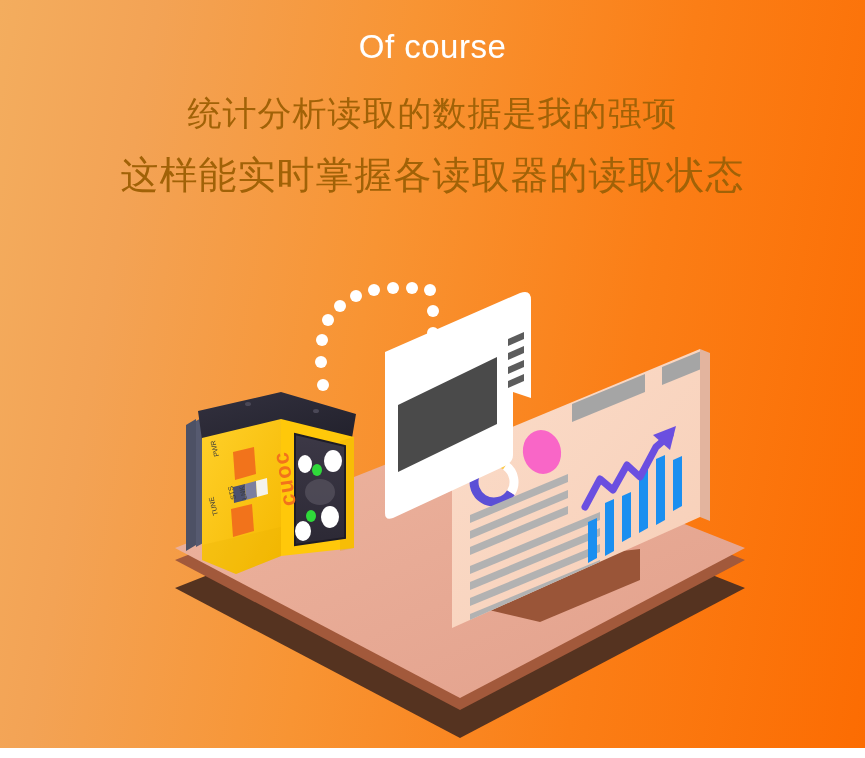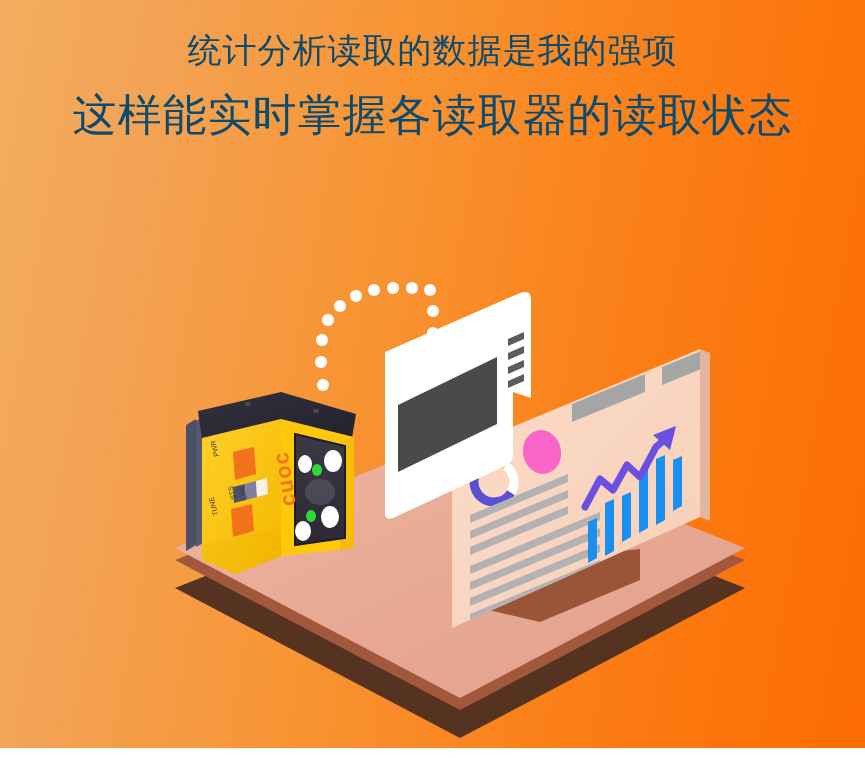--- a/index.html
+++ b/index.html
@@ -37,25 +37,25 @@
     margin:0;
     padding-top:30px;
     color:#ffffff;
     text-shadow:0 0 1px rgba(255,255,255,.25);
   }
   .cn-line{
     font-size:34px;
     font-weight:300;
     line-height:1;
     margin:0;
-    color:#0c4a6e;
+    color:#a16207;
     letter-spacing:1px;
   }
   #cn1{padding-top:33px;}
-  #cn2{padding-top:26px;font-size:44px;}
+  #cn2{padding-top:26px;font-size:38px;}
   #cn3{padding-top:26px;}
 
   
   #illustration{
     position:absolute;left:0;top:0;width:865px;height:758px;z-index:20;
   }
   #illustration svg{display:block;}
 </style>
 </head>
 <body>
@@ -234,17 +234,18 @@
         </g>
 
         <ellipse cx="248" cy="404" rx="3" ry="2" fill="#4A4857"></ellipse>
         <ellipse cx="316" cy="411" rx="3" ry="2" fill="#4A4857"></ellipse>
       </g>
 
     </svg>
   </div>
 
   <div id="text-block">
+    <div class="title-en">Of course</div>
     <div class="cn-line" id="cn1">统计分析读取的数据是我的强项</div>
     <div class="cn-line" id="cn2">这样能实时掌握各读取器的读取状态</div>
   </div>
 
 </div>
 
 </body></html>

